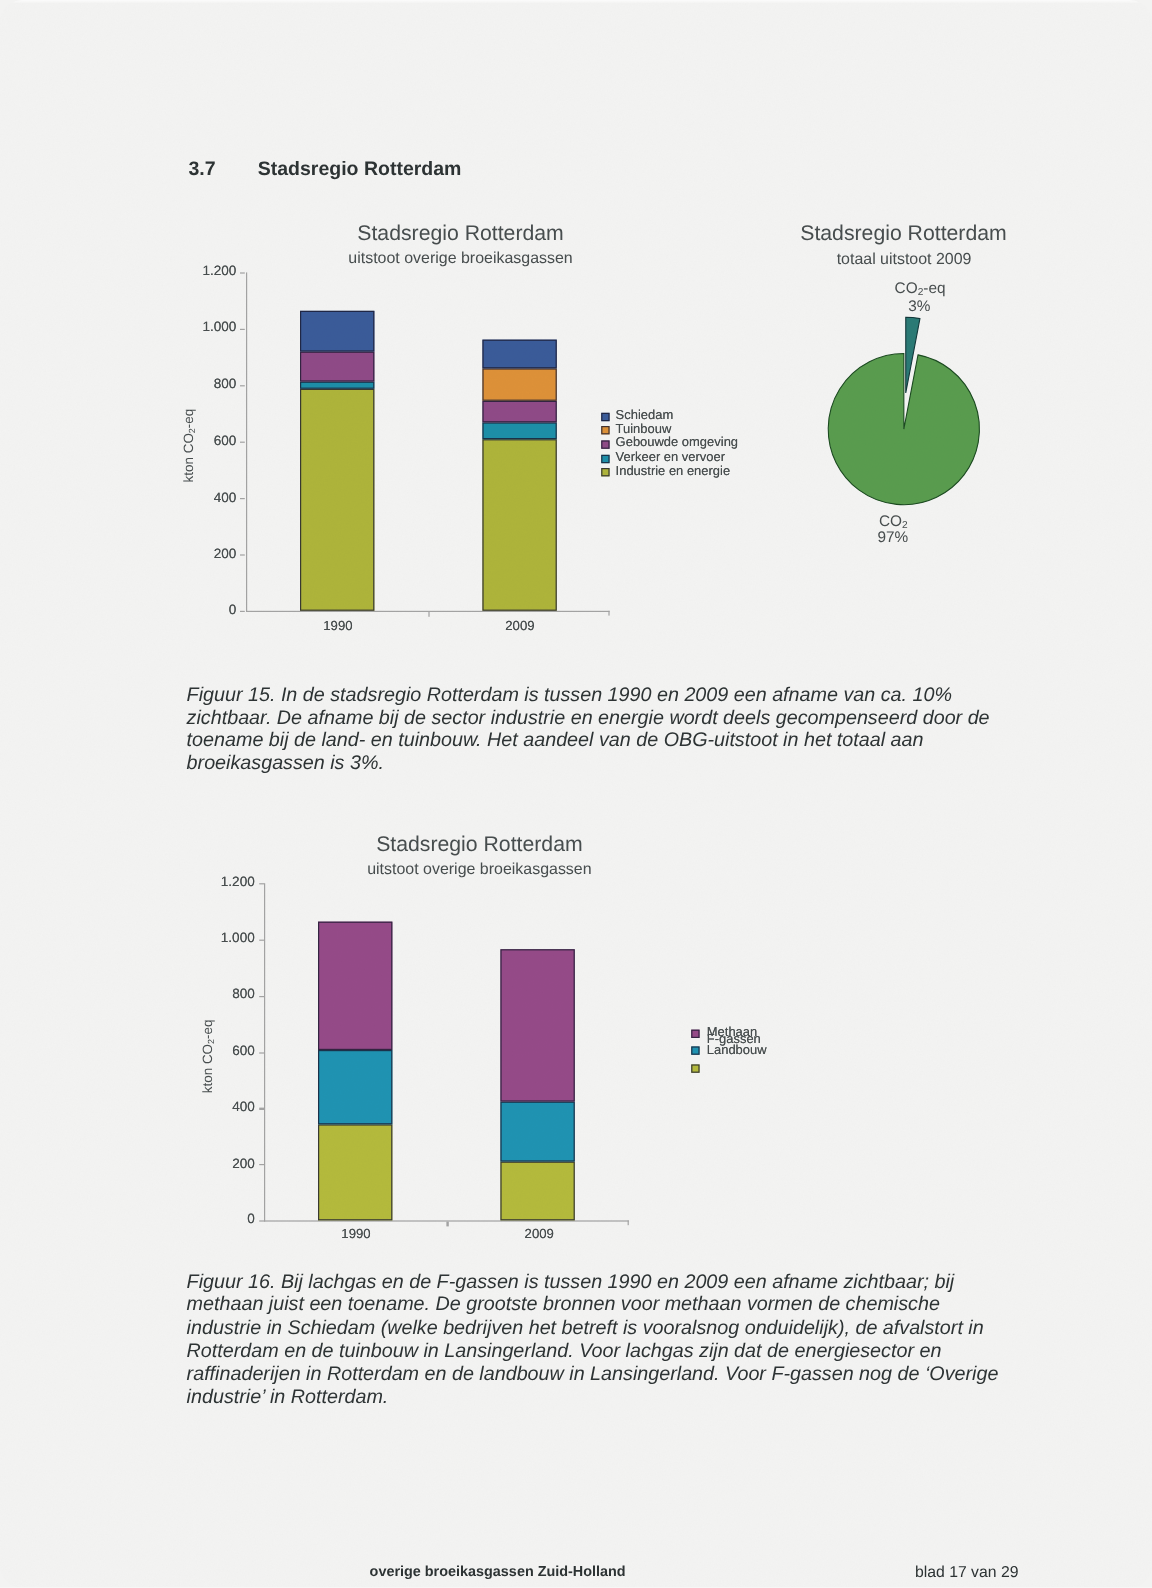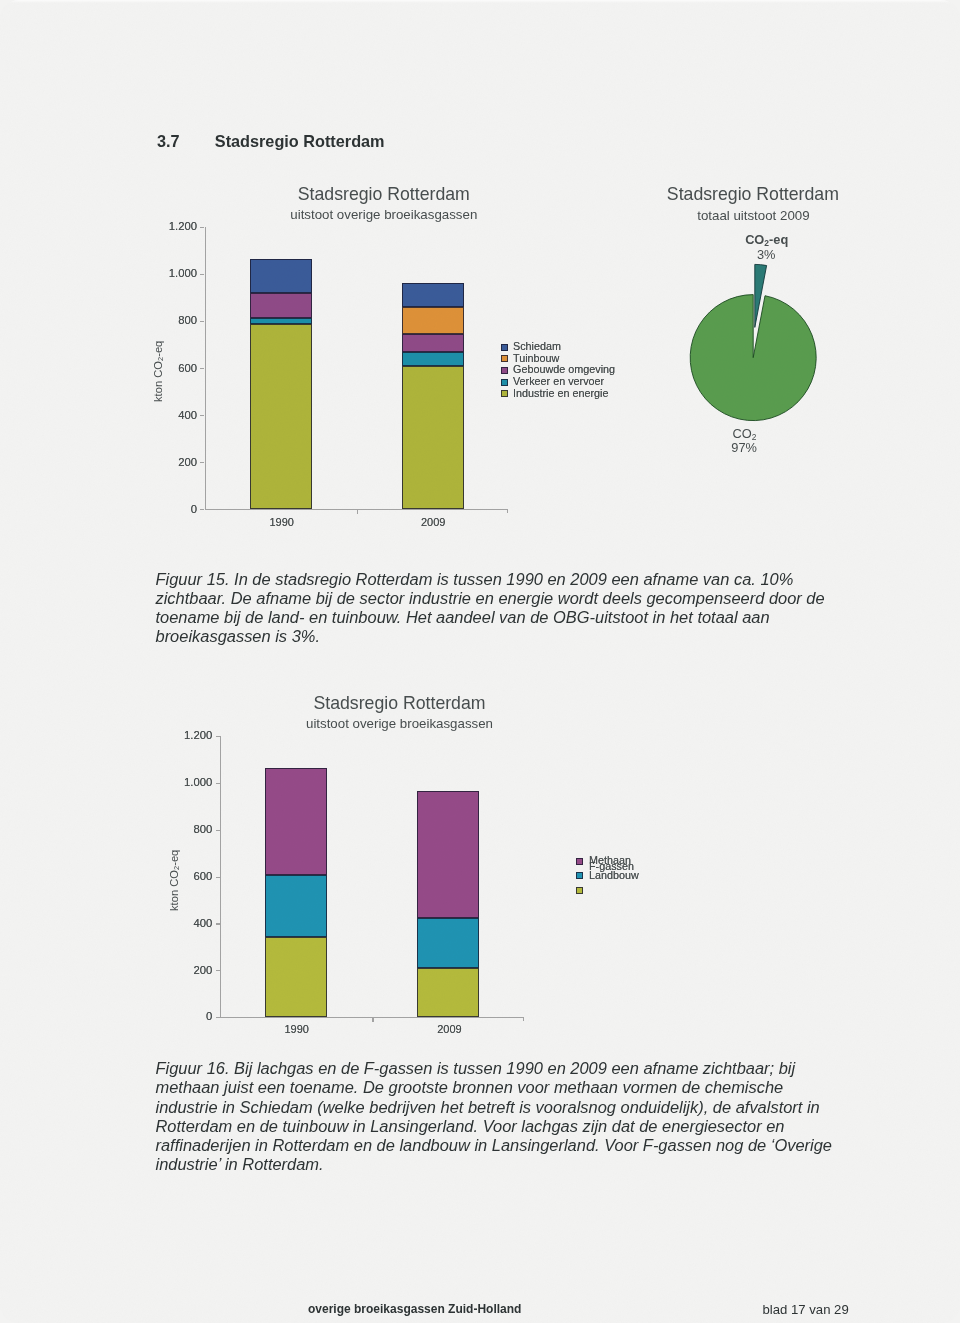--- a/index.html
+++ b/index.html
@@ -117,21 +117,21 @@
 <div class="lg-sw" style="left:576.0px;top:872.40px;background:#1f93b2;border:0.9px solid rgba(26,26,48,0.8);"></div>
 <div class="lg-lb" style="left:589.0px;top:868.90px;">Landbouw</div>
 <div class="lg-sw" style="left:576.0px;top:887.30px;background:#b4ba3c;border:0.9px solid rgba(26,26,48,0.8);"></div>
 <div class="lg-lb" style="left:589.0px;top:860px;">F-gassen</div>
 <div class="ch-title" style="left:532.9px;top:184px;width:440px;">Stadsregio Rotterdam</div>
 <div class="ch-sub" style="left:533.4px;top:208.0px;width:440px;">totaal uitstoot 2009</div>
 <svg class="pie-svg" width="960" height="1323" viewBox="0 0 960 1323" style="left:0;top:0;">
   <path d="M 753.20 357.60 L 765.01 295.72 A 63.00 63.00 0 1 1 753.20 294.60 Z" fill="#599c4e" stroke="#1b4a20" stroke-width="0.9"></path>
   <path d="M 754.80 327.40 L 754.80 264.40 A 63.00 63.00 0 0 1 766.61 265.52 Z" fill="#2b7a75" stroke="#13383a" stroke-width="0.9"></path>
 </svg>
-<div class="pie-lab" style="left:656.7px;top:231.5px;width:220px;font-weight:bold;"><span>CO</span><sub>2</sub><span>-eq</span></div>
+<div class="pie-lab" style="left:656.7px;top:231.5px;width:220px;"><span>CO</span><sub>2</sub><span>-eq</span></div>
 <div class="pie-lab" style="left:656.2px;top:246.5px;width:220px;">3%</div>
 <div class="pie-lab" style="left:634.4px;top:425.5px;width:220px;"><span>CO</span><sub>2</sub></div>
 <div class="pie-lab" style="left:634.1px;top:439.8px;width:220px;">97%</div>
 <div class="cap" style="left:155.5px;top:569.5px;width:684px;">Figuur 15. In de stadsregio Rotterdam is tussen 1990 en 2009 een afname van ca. 10% zichtbaar. De afname bij de sector industrie en energie wordt deels gecompenseerd door de toename bij de land- en tuinbouw. Het aandeel van de OBG-uitstoot in het totaal aan broeikasgassen is 3%.</div>
 <div class="cap" style="left:155.5px;top:1059.2px;width:684px;">Figuur 16. Bij lachgas en de F-gassen is tussen 1990 en 2009 een afname zichtbaar; bij methaan juist een toename. De grootste bronnen voor methaan vormen de chemische industrie in Schiedam (welke bedrijven het betreft is vooralsnog onduidelijk), de afvalstort in Rotterdam en de tuinbouw in Lansingerland. Voor lachgas zijn dat de energiesector en raffinaderijen in Rotterdam en de landbouw in Lansingerland. Voor F-gassen nog de ‘Overige industrie’ in Rotterdam.</div>
 <div class="foot-l" style="left:308px;top:1301.5px;">overige broeikasgassen Zuid-Holland</div>
 <div class="foot-r" style="left:762.5px;top:1301.5px;">blad 17 van 29</div>
 <svg class="scan-noise" width="960" height="1323" viewBox="0 0 960 1323">
       <filter id="grainf">
         <feTurbulence type="fractalNoise" baseFrequency="0.85" numOctaves="3" stitchTiles="stitch"></feTurbulence>

